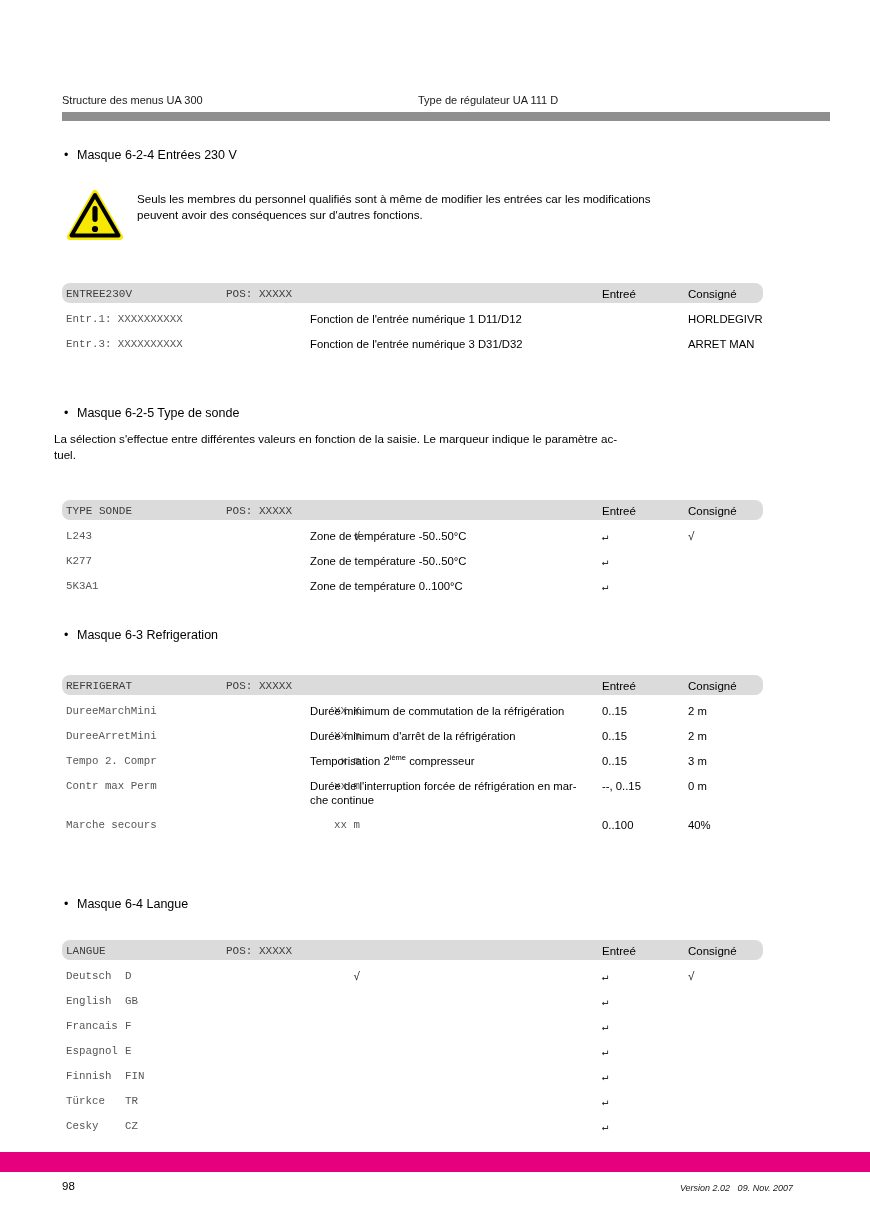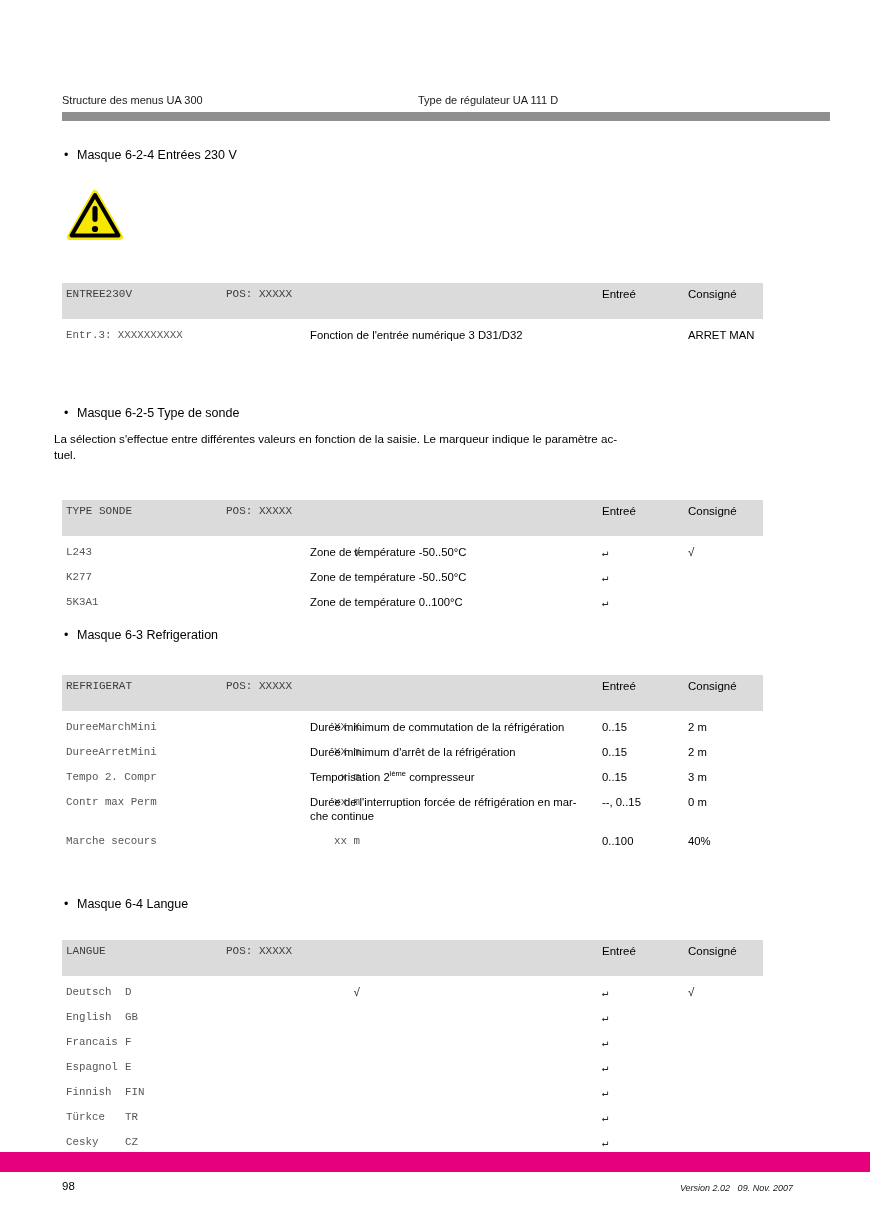--- a/index.html
+++ b/index.html
@@ -20,21 +20,21 @@
   .head-rule{top:112px;left:62px;width:768px;height:9px;background:var(--rule);}
   
   .heading{font-size:12.5px;line-height:14px;color:#000;}
   .heading .bullet{display:inline-block;width:13px;}
   
   .warn-text{left:137px;width:670px;font-size:11.6px;line-height:15.5px;}
   
   .para{left:54px;width:770px;font-size:11.6px;line-height:16px;}
   
   .ptable{left:62px;width:701px;}
-  .t-header{position:relative;height:36px;background:var(--thead);margin-bottom:10px;}
+  .t-header{position:relative;height:20px;background:var(--thead);margin-bottom:10px;border-radius:8px;}
   .t-header span{position:absolute;top:5px;}
   .mono{font-family:"Liberation Mono","DejaVu Sans Mono",monospace;white-space:pre;}
   .t-title{left:4px;font-size:11px;color:#3d3d3d;}
   .t-pos{left:164px;font-size:11px;color:#3d3d3d;}
   .t-centree{left:540px;font-size:11.5px;color:#000;}
   .t-cconsigne{left:626px;font-size:11.5px;color:#000;}
   .t-row{position:relative;margin-bottom:12px;min-height:13px;}
   .t-row span{position:absolute;top:0;}
   .c-name{left:4px;font-size:10.8px;color:#565656;}
   .c-code{left:63px;font-size:10.8px;color:#565656;}
@@ -63,27 +63,33 @@
   </div>
 
   <div class="abs" style="top:189px;left:67px;width:56px;height:52px;">
     <svg width="56" height="52" viewBox="0 0 56 52">
       <polygon points="28,4 53,48 3,48" fill="#f6e800" stroke="#f6e800" stroke-width="6" stroke-linejoin="round"></polygon>
       <polygon points="28,6 51.5,46.5 4.5,46.5" fill="#f6e800" stroke="#000" stroke-width="4" stroke-linejoin="round"></polygon>
       <rect x="25.4" y="17" width="5.2" height="16" rx="2.4" fill="#000"></rect>
       <circle cx="28" cy="40" r="3.1" fill="#000"></circle>
     </svg>
   </div>
+  <div class="abs warn-text" style="top:191px;">Seuls les membres du personnel qualifiés sont à même de modifier les entrées car les modifications<br>peuvent avoir des conséquences sur d'autres fonctions.</div>
 
   <div class="abs ptable" style="top:283px;">
       <div class="t-header">
         <span class="t-title mono">ENTREE230V</span>
         <span class="t-pos mono">POS: XXXXX</span>
         <span class="t-centree">Entreé</span>
         <span class="t-cconsigne">Consigné</span>
+      </div>
+      <div class="t-row">
+        <span class="c-name mono">Entr.1: XXXXXXXXXX</span>
+        <span class="c-desc">Fonction de l'entrée numérique 1 D11/D12</span>
+        <span class="c-consigne">HORLDEGIVR</span>
       </div>
       <div class="t-row">
         <span class="c-name mono">Entr.3: XXXXXXXXXX</span>
         <span class="c-desc">Fonction de l'entrée numérique 3 D31/D32</span>
         <span class="c-consigne">ARRET MAN</span>
       </div>
     </div>
 
   <div class="abs heading" style="top:406px;left:64px;">
     <span class="bullet">•</span><span>Masque 6-2-5 Type de sonde</span>

